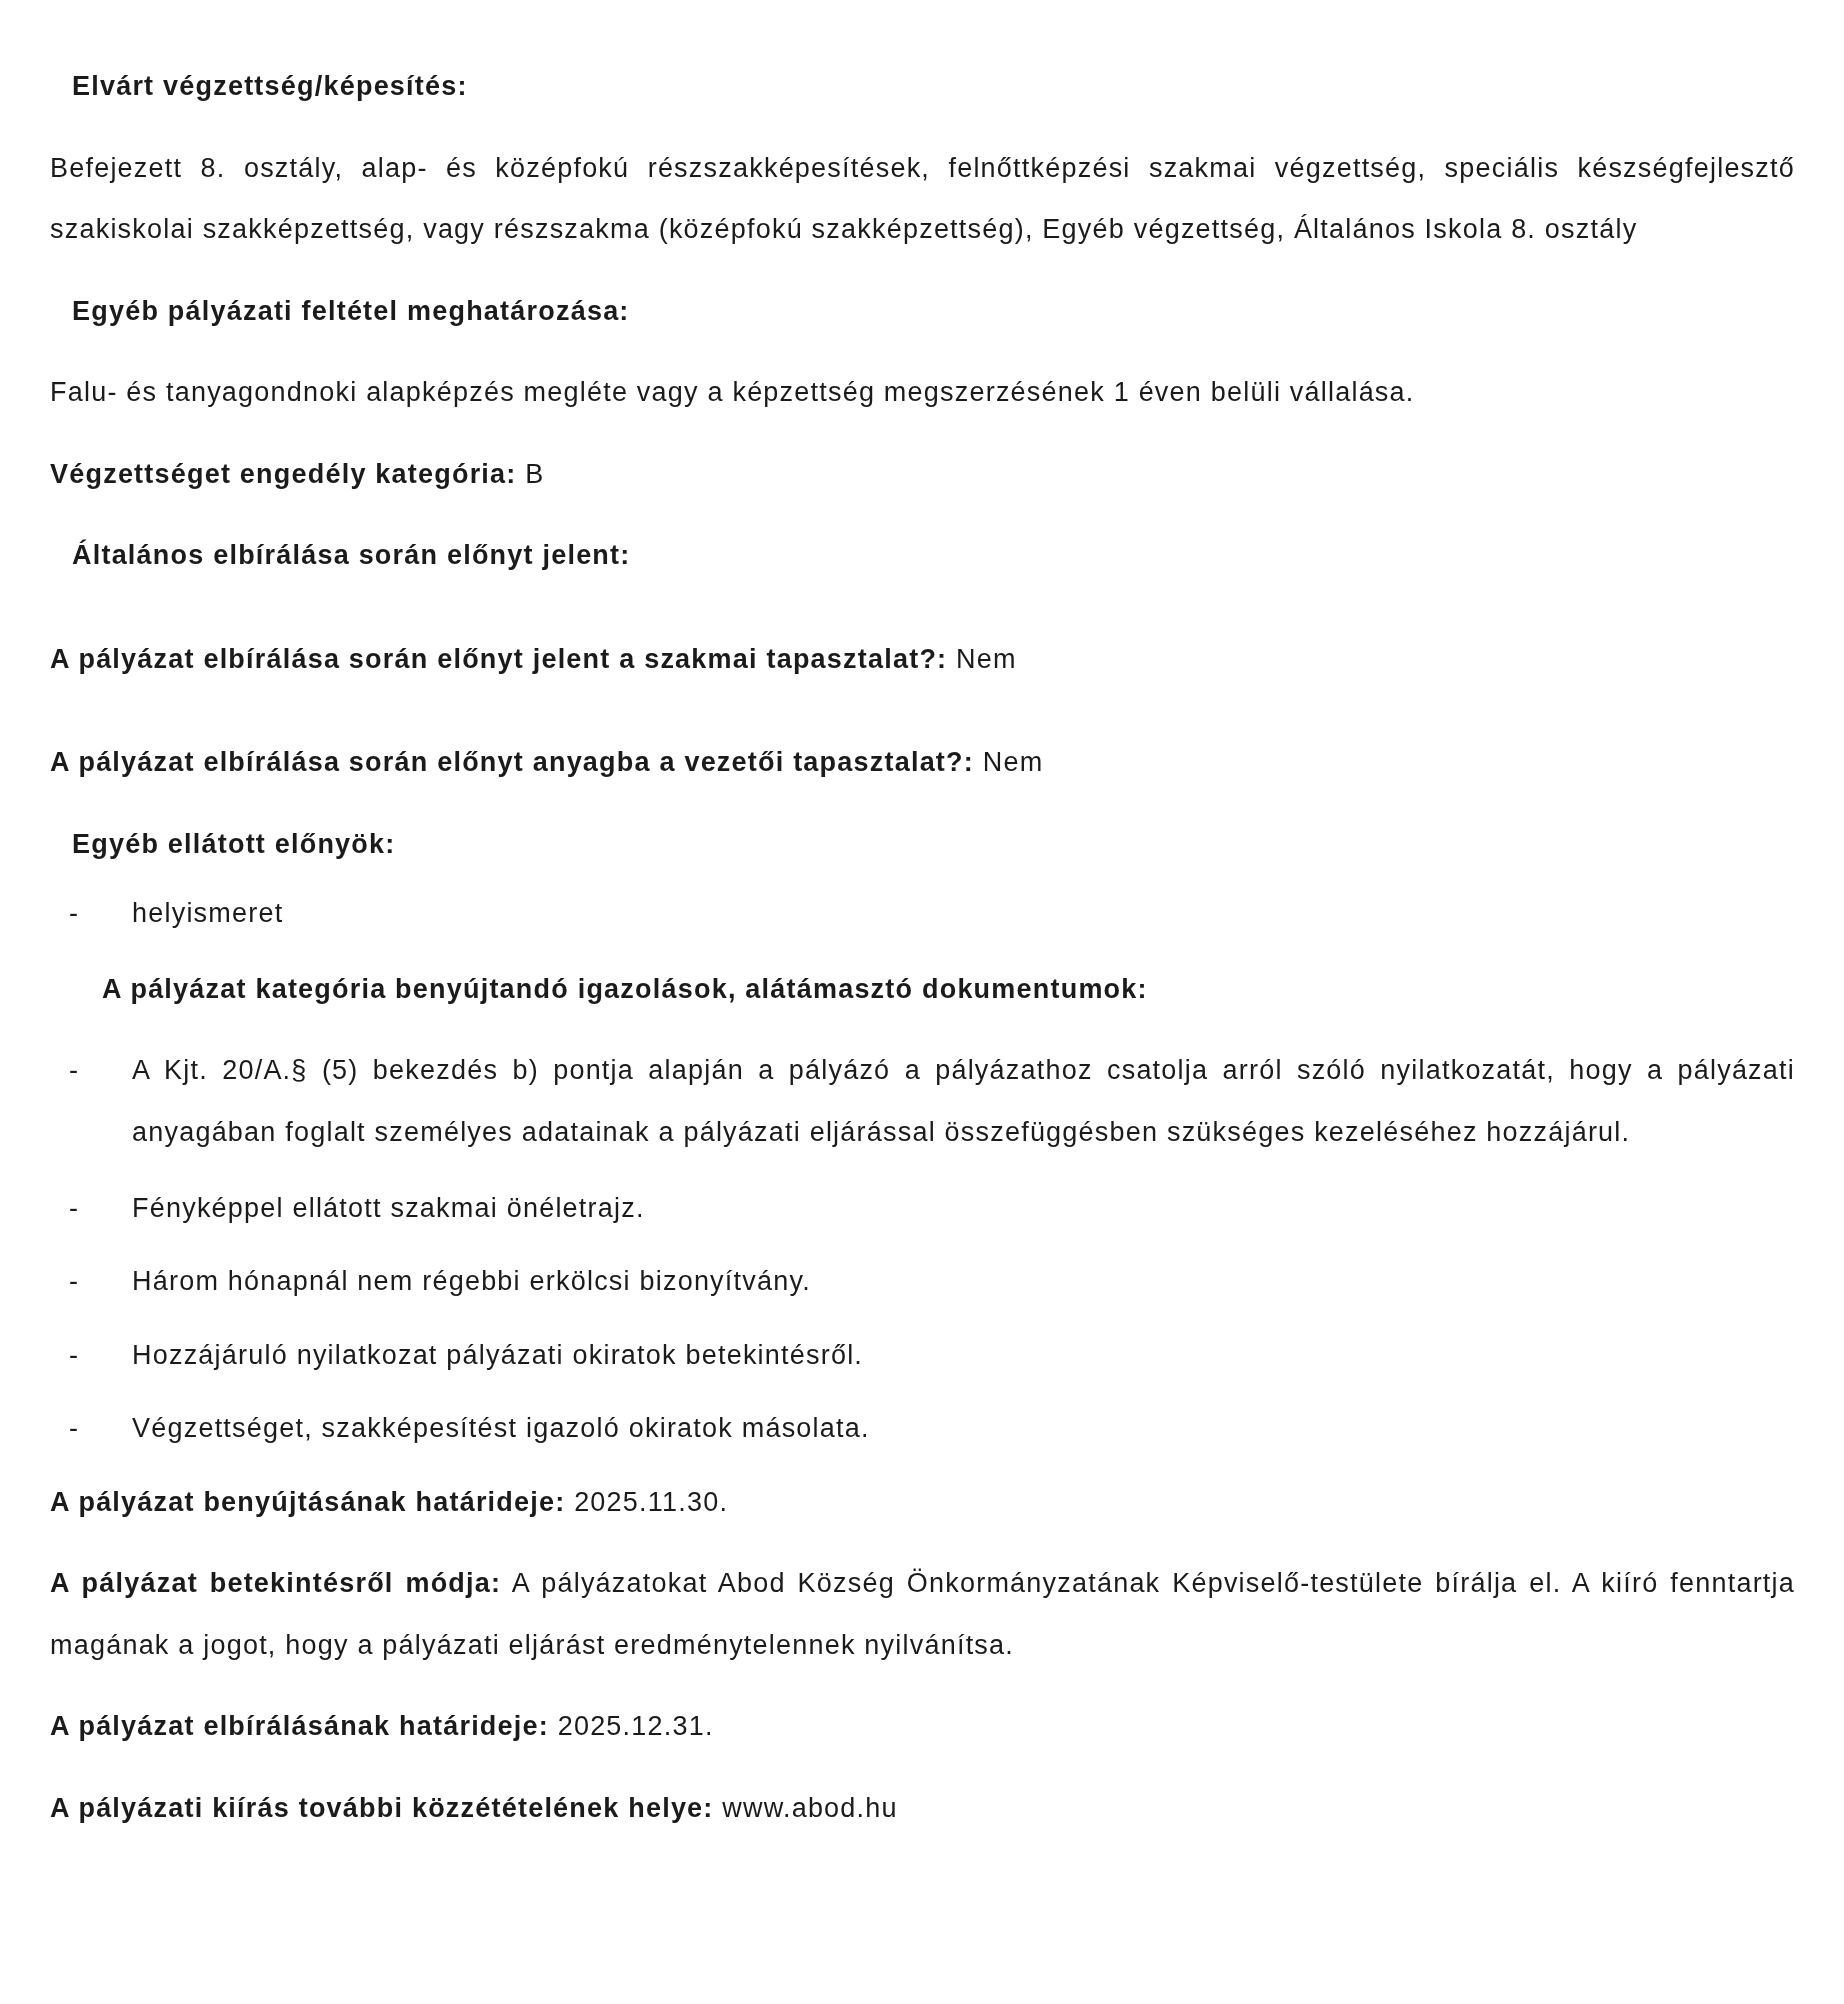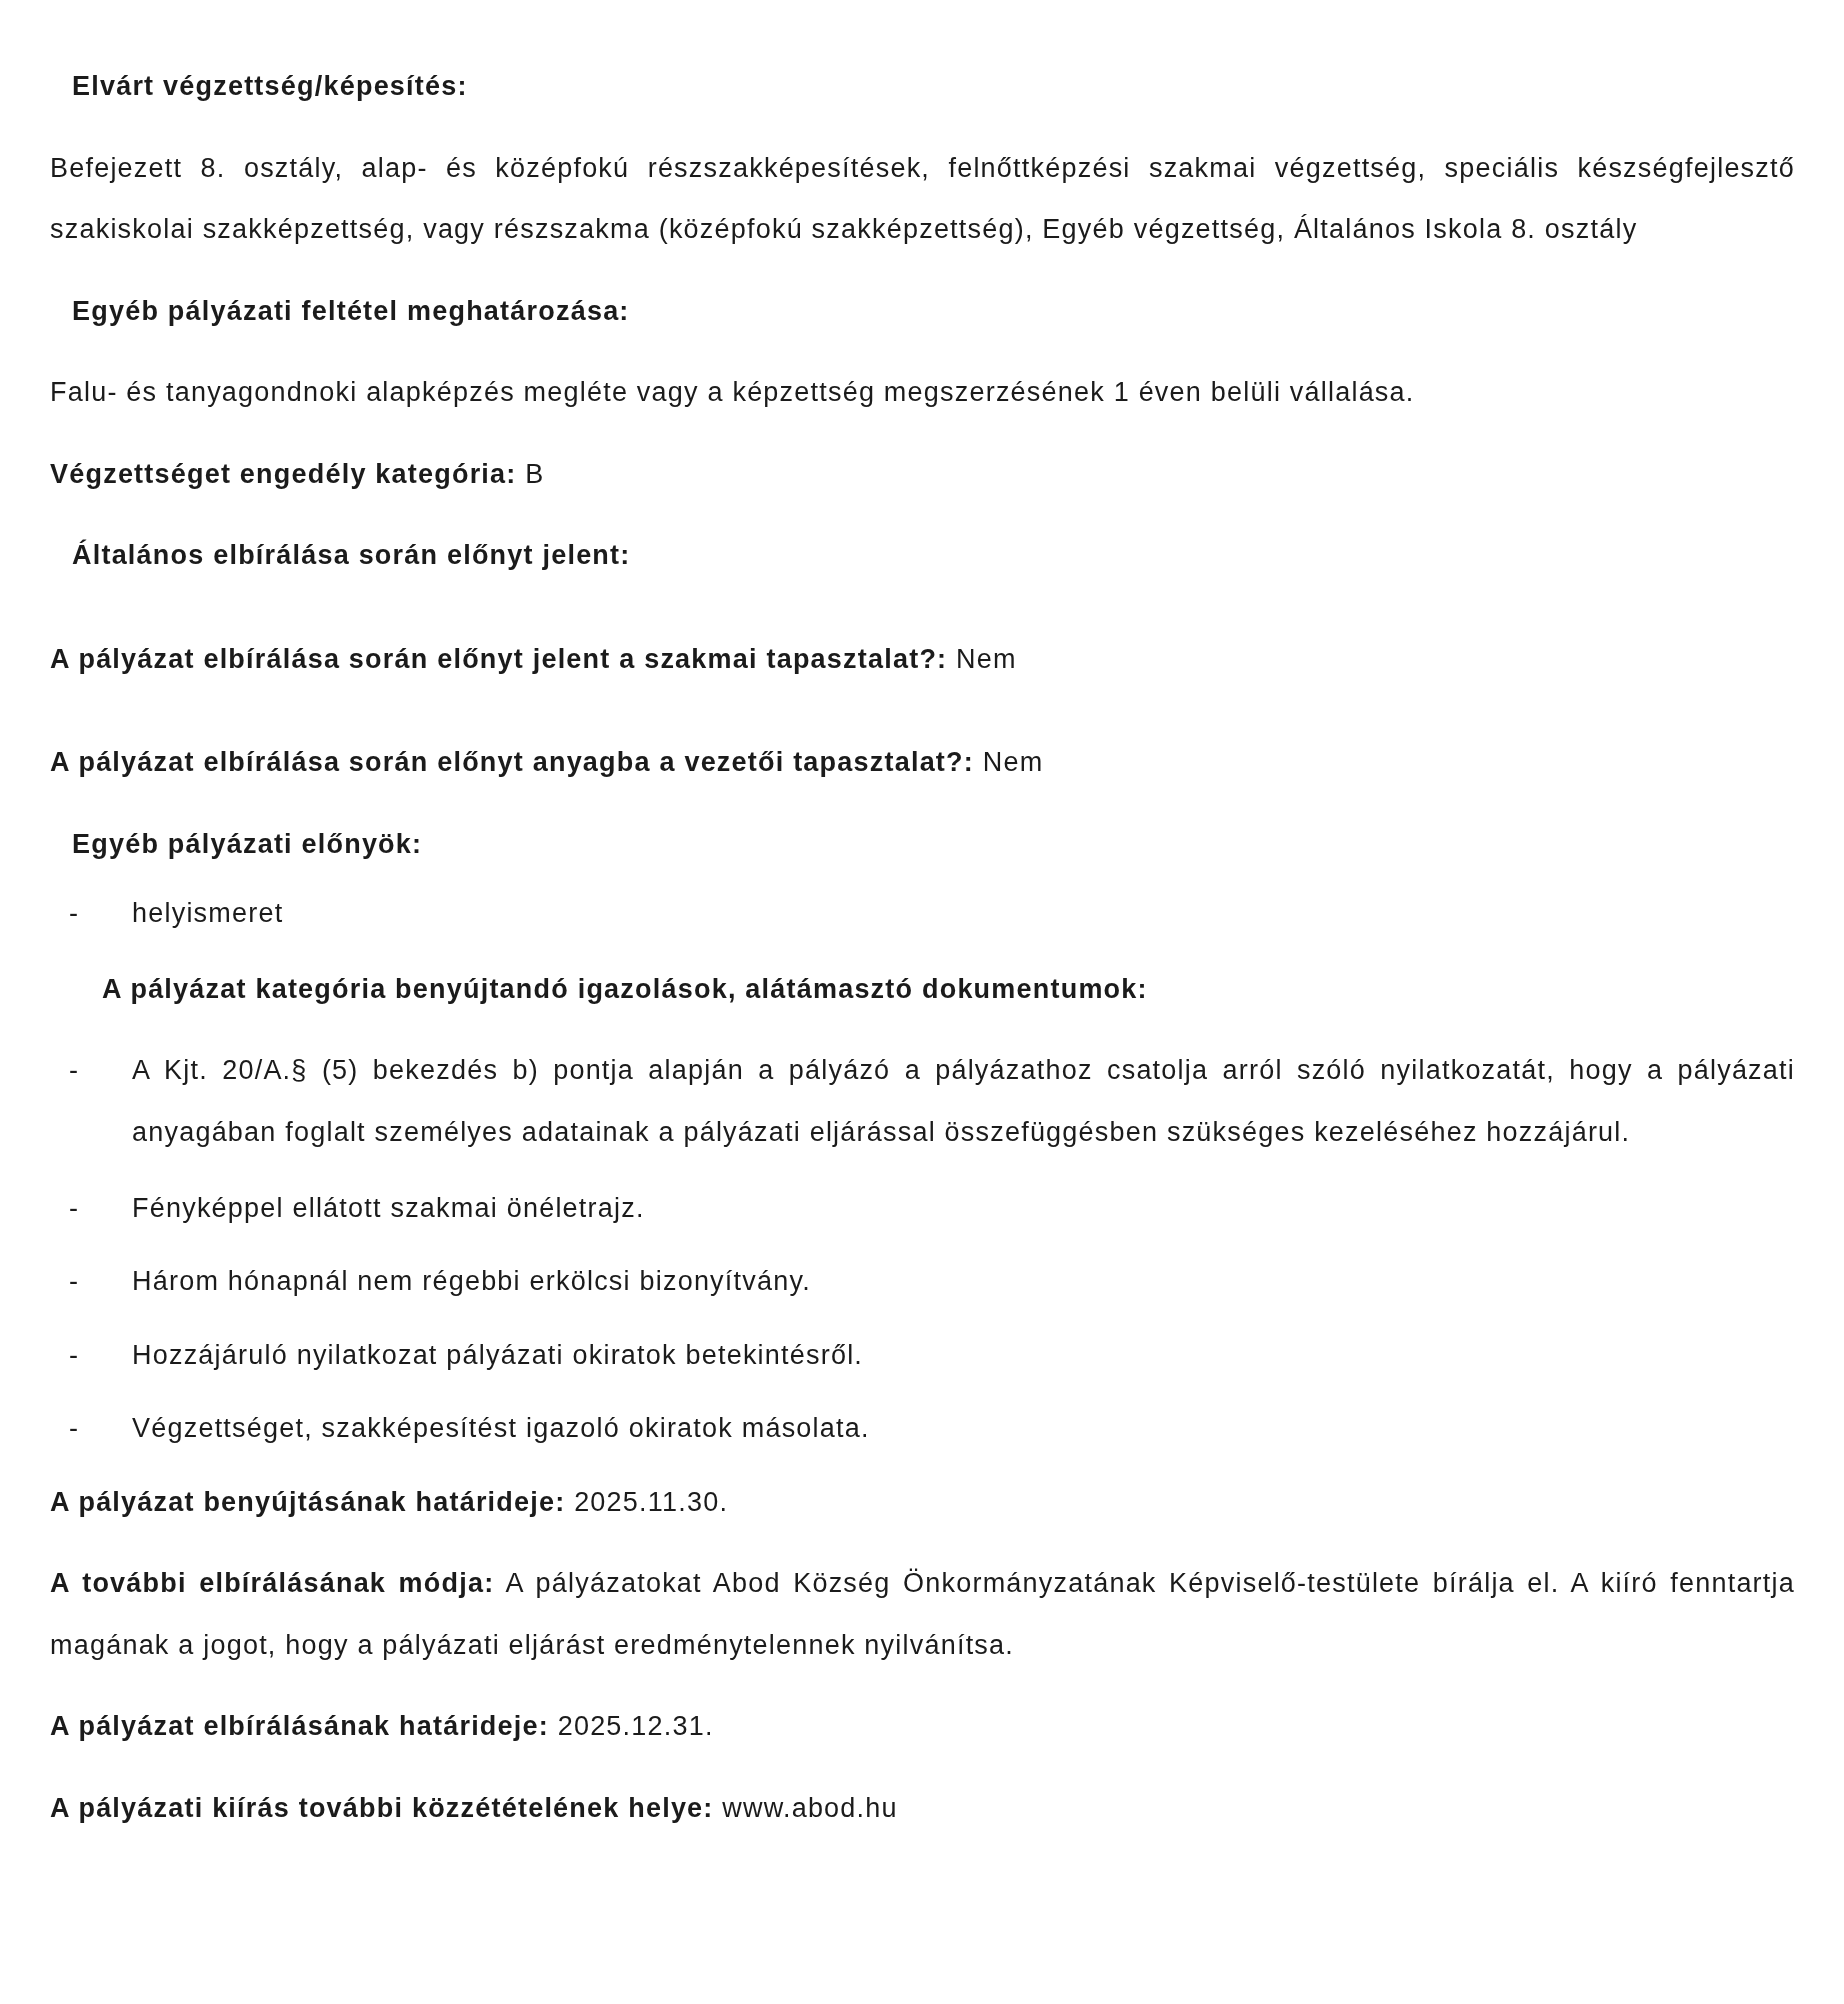--- a/index.html
+++ b/index.html
@@ -46,21 +46,21 @@
   <p class="block just">Falu- és tanyagondnoki alapképzés megléte vagy a képzettség megszerzésének 1 éven belüli vállalása.</p>
 
   <p class="block"><span class="label">Végzettséget engedély kategória:</span> <span class="val">B</span></p>
 
   <p class="block b q">Általános elbírálása során előnyt jelent:</p>
 
   <p class="block q"><span class="label">A pályázat elbírálása során előnyt jelent a szakmai tapasztalat?:</span> <span class="val">Nem</span></p>
 
   <p class="block"><span class="label">A pályázat elbírálása során előnyt anyagba a vezetői tapasztalat?:</span> <span class="val">Nem</span></p>
 
-  <p class="block b mb-sm">Egyéb pályázati előnyök:</p>
+  <p class="block b mb-sm">Egyéb ellátott előnyök:</p>
 
   <div class="bullet wide">
     <span class="dash">-</span>
     <span class="text">helyismeret</span>
   </div>
 
   <p class="block b indent">A pályázat kategória benyújtandó igazolások, alátámasztó dokumentumok:</p>
 
   <div class="bullet wide">
     <span class="dash">-</span>
@@ -83,21 +83,21 @@
   </div>
 
   <div class="bullet">
     <span class="dash">-</span>
     <span class="text">Végzettséget, szakképesítést igazoló okiratok másolata.</span>
   </div>
 
   <p class="block"><span class="label">A pályázat benyújtásának határideje:</span> <span class="val">2025.11.30.</span></p>
 
 
-  <p class="block just"><span class="label">A további elbírálásának módja:</span> <span class="val">A pályázatokat Abod Község Önkormányzatának Képviselő-testülete bírálja el. A kiíró fenntartja magának a jogot, hogy a pályázati eljárást eredménytelennek nyilvánítsa.</span></p>
+  <p class="block just"><span class="label">A pályázat betekintésről módja:</span> <span class="val">A pályázatokat Abod Község Önkormányzatának Képviselő-testülete bírálja el. A kiíró fenntartja magának a jogot, hogy a pályázati eljárást eredménytelennek nyilvánítsa.</span></p>
 
   <p class="block"><span class="label">A pályázat elbírálásának határideje:</span> <span class="val">2025.12.31.</span></p>
 
   <p class="block"><span class="label">A pályázati kiírás további közzétételének helye:</span> <span class="val">www.abod.hu</span></p>
 
   <p class="block gap2"> </p>
 
 </div>
 
 

